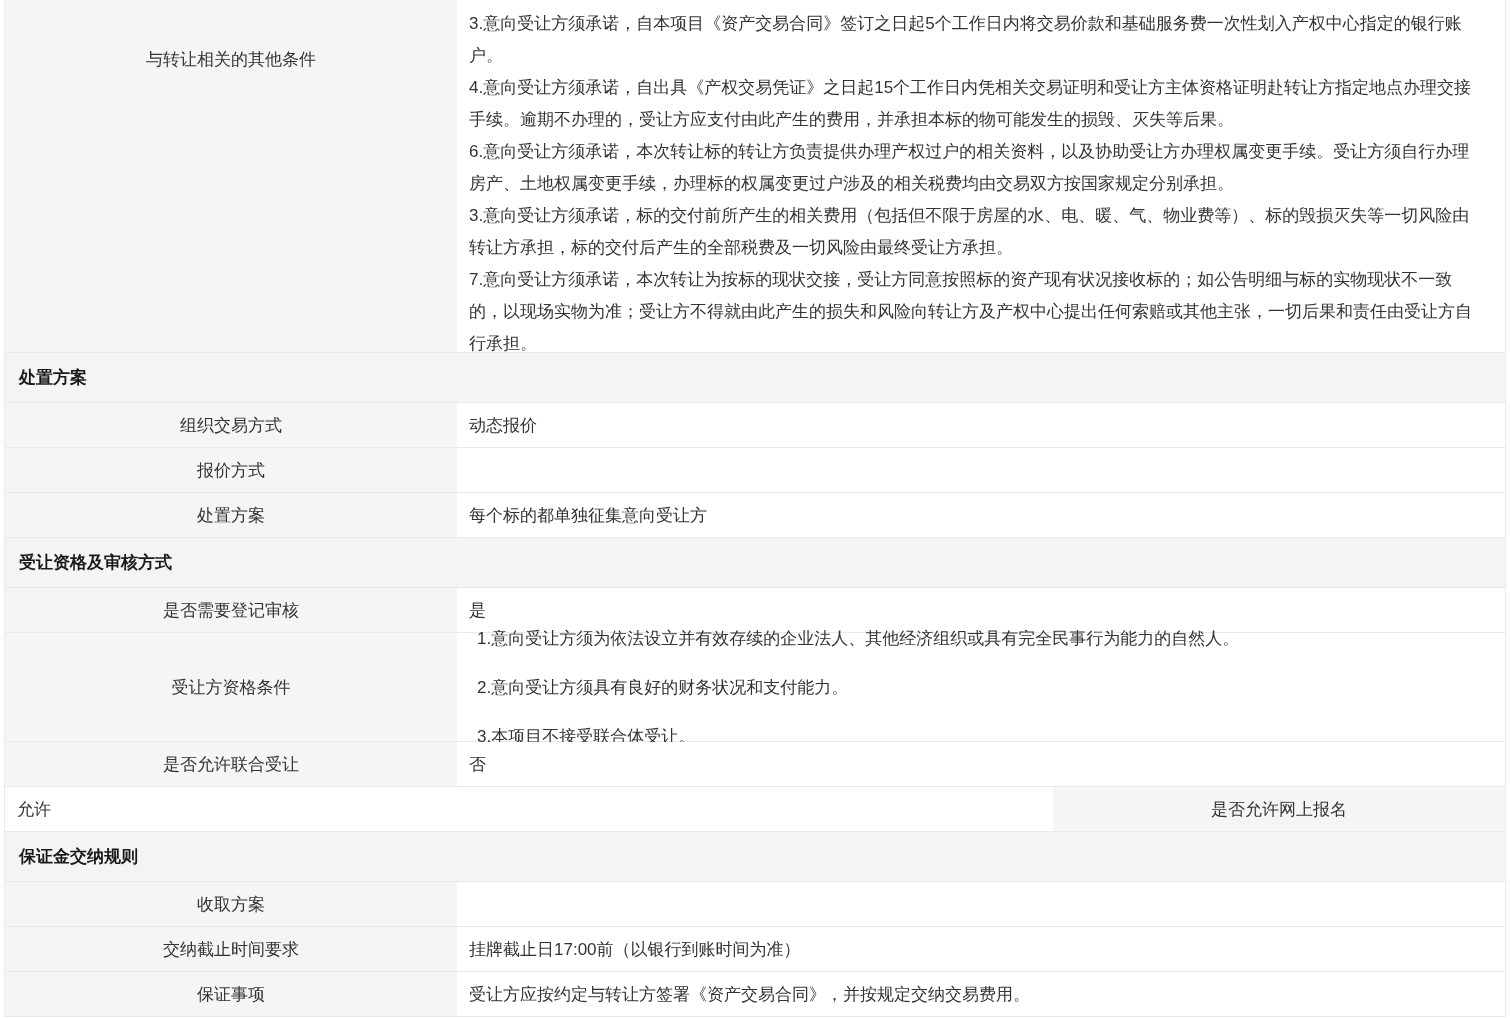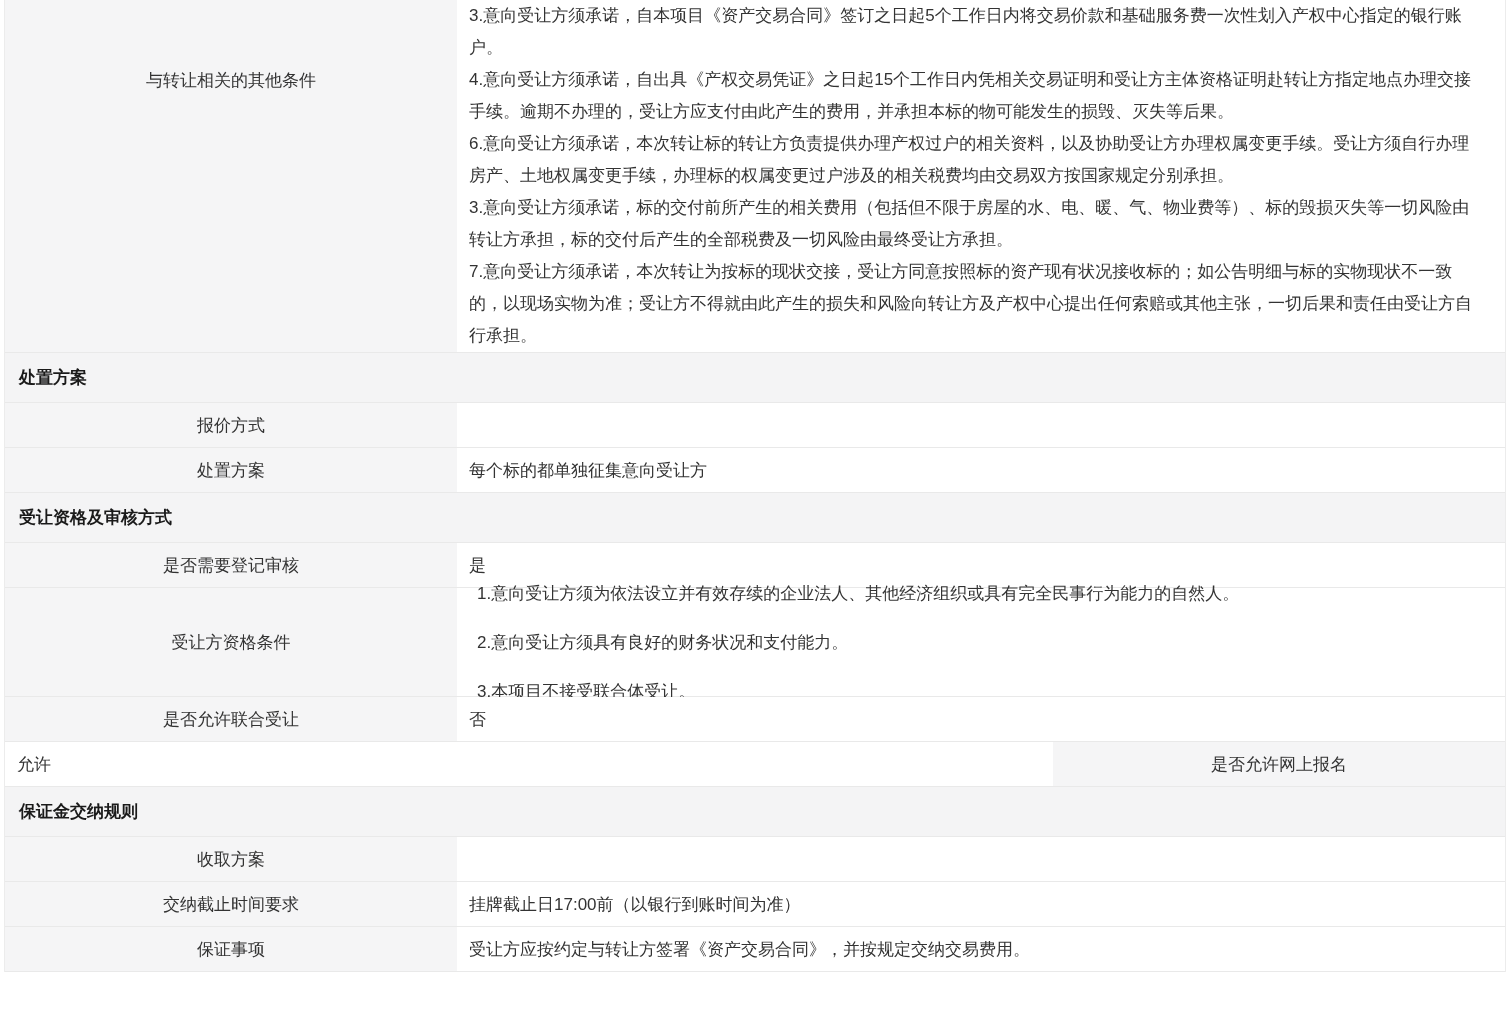--- a/index.html
+++ b/index.html
@@ -56,25 +56,25 @@
   .row-normal { height: 45px; }
   .row-multi { height: 109px; }
   .row-multi .value-cell p {
     margin: 8px;
     line-height: 33px;
   }
   
   .row-tall { height: 353px; overflow: hidden; }
   .row-tall .label-cell {
     align-items: flex-start;
-    padding-top: 69px;
+    padding-top: 48px;
   }
   .row-tall .value-cell {
     justify-content: flex-start;
-    padding-top: 0;
+    padding-top: 8px;
     line-height: 32px;
   }
   .row-tall .value-cell p {
     margin: 0;
     line-height: 32px;
   }
   .section-row {
     height: 50px;
     background: #f4f4f5;
     border-bottom: 1px solid #e9e9e9;
@@ -99,20 +99,24 @@
         <p>3.意向受让方须承诺，自本项目《资产交易合同》签订之日起5个工作日内将交易价款和基础服务费一次性划入产权中心指定的银行账户。</p>
         <p>4.意向受让方须承诺，自出具《产权交易凭证》之日起15个工作日内凭相关交易证明和受让方主体资格证明赴转让方指定地点办理交接手续。逾期不办理的，受让方应支付由此产生的费用，并承担本标的物可能发生的损毁、灭失等后果。</p>
         <p>6.意向受让方须承诺，本次转让标的转让方负责提供办理产权过户的相关资料，以及协助受让方办理权属变更手续。受让方须自行办理房产、土地权属变更手续，办理标的权属变更过户涉及的相关税费均由交易双方按国家规定分别承担。</p>
         <p>3.意向受让方须承诺，标的交付前所产生的相关费用（包括但不限于房屋的水、电、暖、气、物业费等）、标的毁损灭失等一切风险由转让方承担，标的交付后产生的全部税费及一切风险由最终受让方承担。</p>
         <p>7.意向受让方须承诺，本次转让为按标的现状交接，受让方同意按照标的资产现有状况接收标的；如公告明细与标的实物现状不一致的，以现场实物为准；受让方不得就由此产生的损失和风险向转让方及产权中心提出任何索赔或其他主张，一切后果和责任由受让方自行承担。</p>
       </div>
     </div>
 
     <div class="section-row">处置方案</div>
 
+    <div class="row row-normal">
+      <div class="cell label-cell">组织交易方式</div>
+      <div class="cell value-cell">动态报价</div>
+    </div>
 
     <div class="row row-normal">
       <div class="cell label-cell">报价方式</div>
       <div class="cell value-cell"></div>
     </div>
 
     <div class="row row-normal">
       <div class="cell label-cell">处置方案</div>
       <div class="cell value-cell">每个标的都单独征集意向受让方</div>
     </div>

